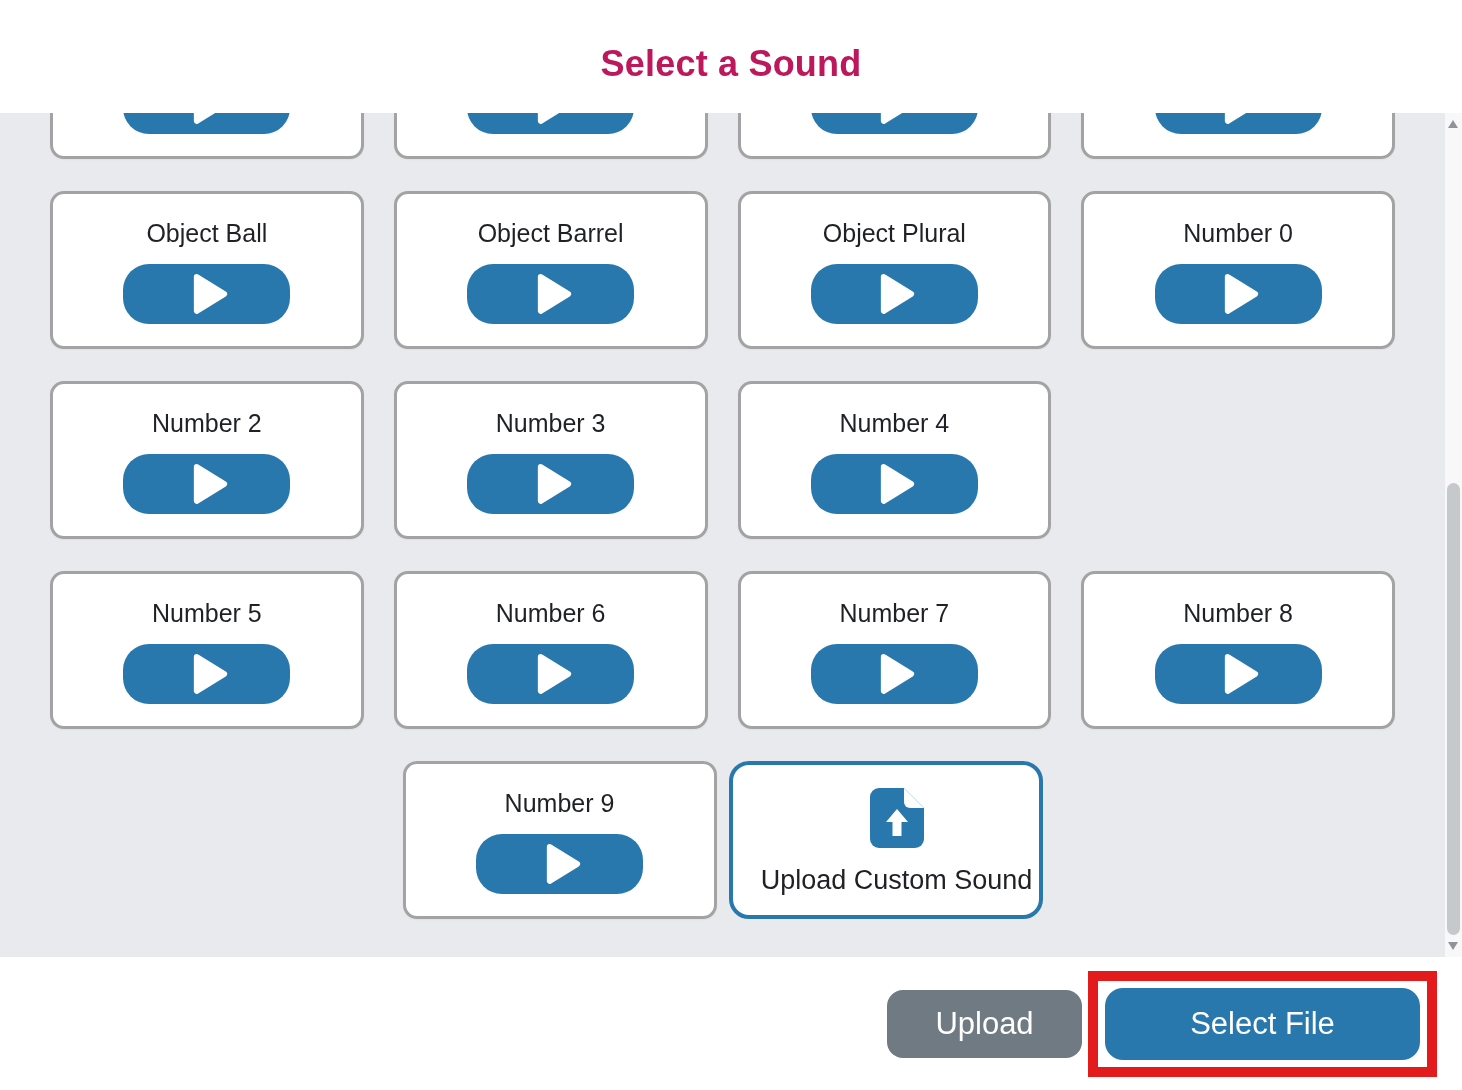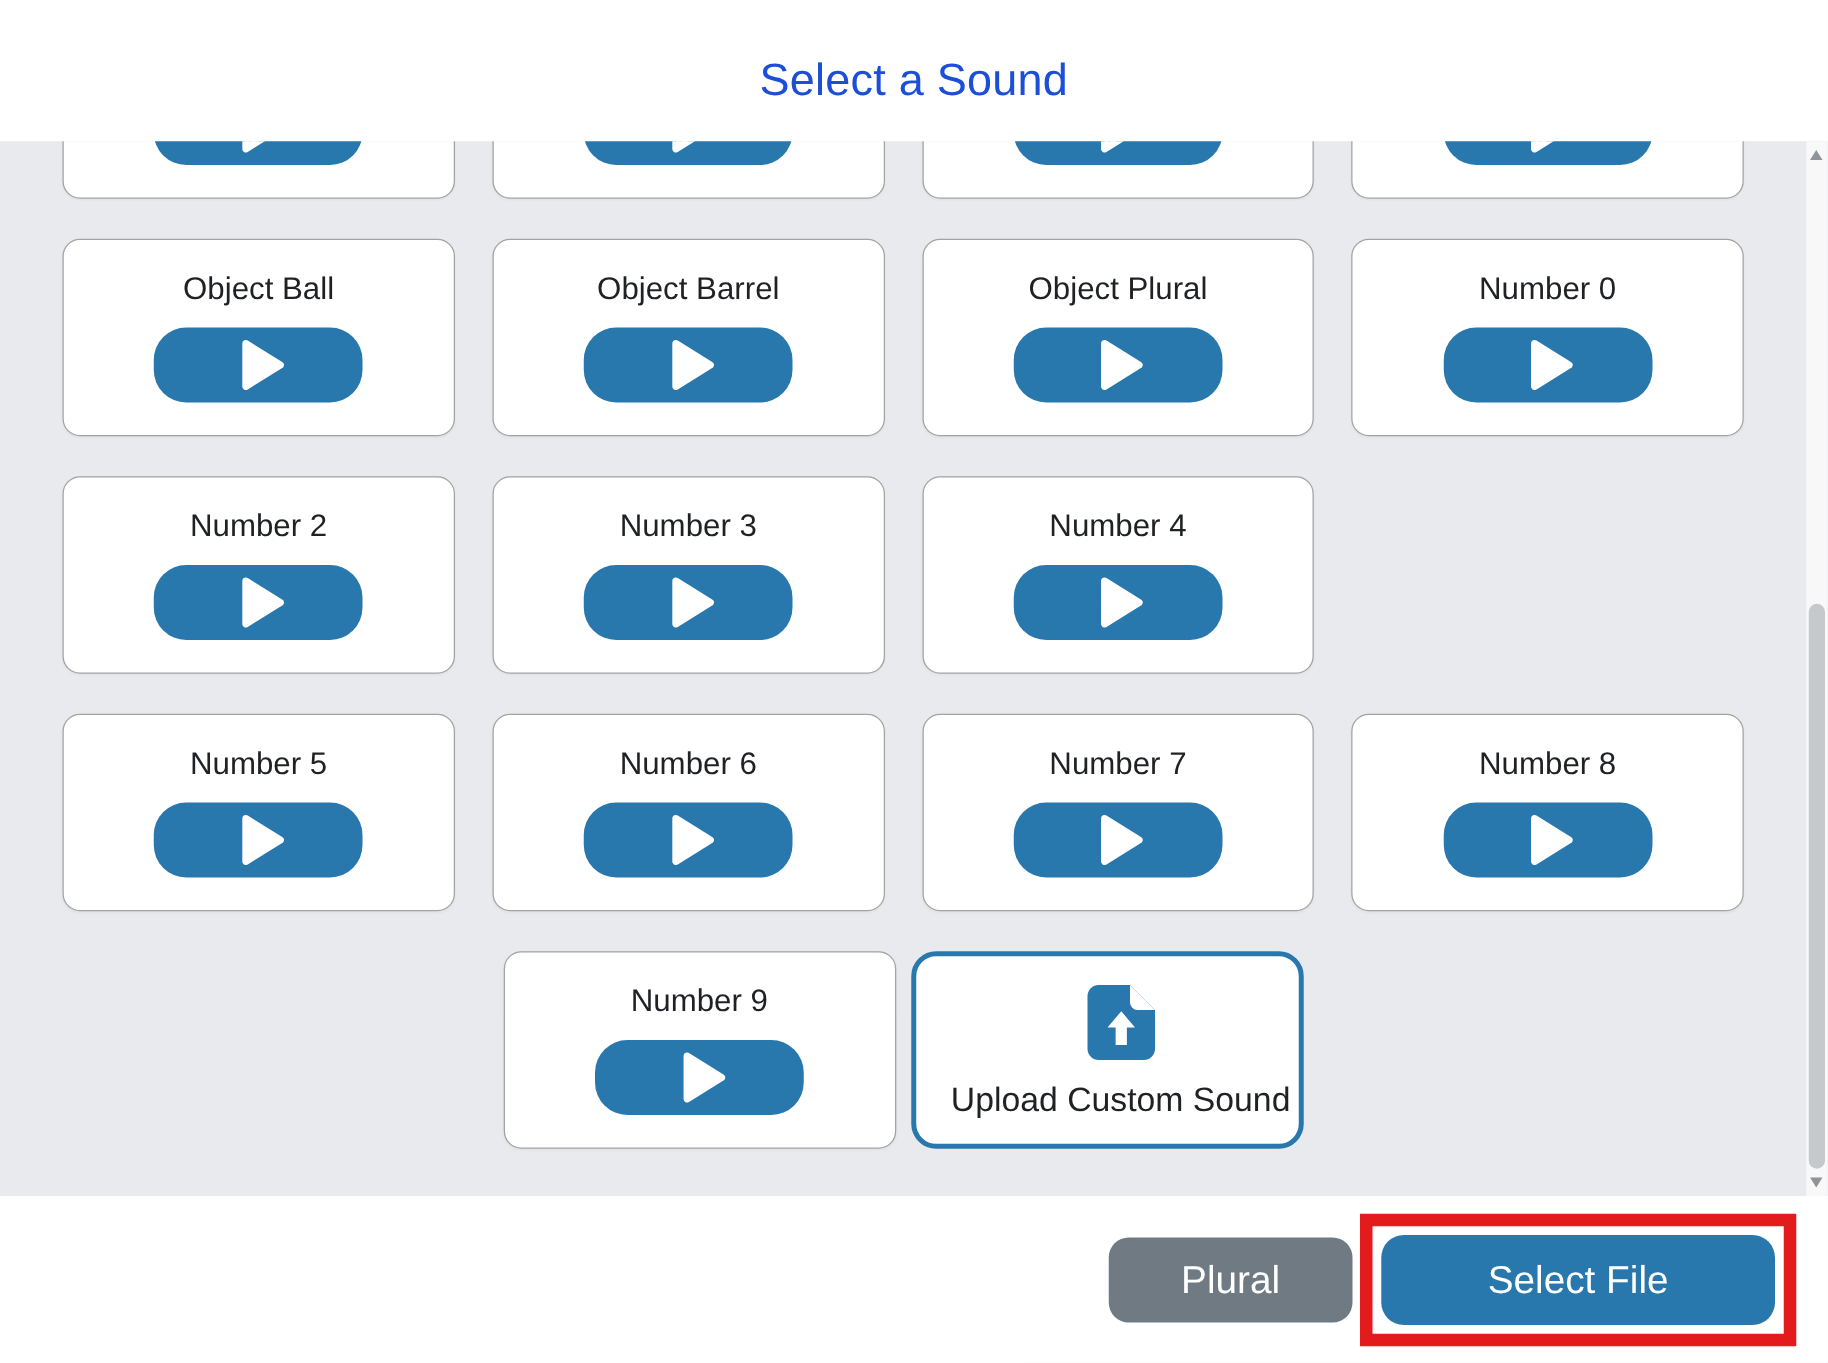--- a/index.html
+++ b/index.html
@@ -11,21 +11,21 @@
     position:relative;
   }
   .dialog { position:absolute; inset:0; background:#ffffff; }
 
   
   .header {
     position:absolute; top:0; left:0; right:0; height:113px;
     background:#ffffff; display:flex; align-items:center; justify-content:center;
   }
   .title {
-    font-size:36px; font-weight:400; color:#1d4ed8; letter-spacing:0.2px;
+    font-size:36px; font-weight:700; color:#be185d; letter-spacing:0.2px;
     padding-top:14px;
   }
 
   
   .scroll-area {
     position:absolute; top:113px; left:0; right:0; height:844px;
     background:#e9eaed; overflow:hidden;
   }
   .grid-content {
     position:absolute; top:-112px; left:0; width:1445px;
@@ -34,21 +34,21 @@
   .row {
     display:grid; grid-template-columns:repeat(4,1fr);
     column-gap:30px; margin-bottom:32px;
   }
   .row.last {
     display:flex; justify-content:center; gap:12px; margin-bottom:4px;
   }
   .row.last .card { width:314px; flex:0 0 auto; }
 
   .card {
-    background:#ffffff; border:1px solid #a3a3a3; border-radius:14px;
+    background:#ffffff; border:3px solid #a3a3a3; border-radius:14px;
     height:158px; display:flex; flex-direction:column; align-items:center;
     box-shadow:0 1px 2px rgba(0,0,0,0.04);
     cursor:pointer;
   }
   .card-label {
     margin-top:24px; min-height:30px; line-height:30px;
     font-size:25px; font-weight:500; color:#1f2125; text-align:center;
   }
   .play-btn {
     margin-top:16px; width:167px; height:60px;
@@ -268,19 +268,19 @@
     </div>
 
     <div class="scrollbar">
       <div class="sb-arrow up"></div>
       <div class="sb-thumb"></div>
       <div class="sb-arrow down"></div>
     </div>
   </div>
 
   <div class="footer">
-    <button class="btn btn-cancel">Plural</button>
+    <button class="btn btn-cancel">Upload</button>
     <div class="red-rect">
       <button class="btn btn-select">Select File</button>
     </div>
   </div>
 
 </div>
 
 </body></html>

